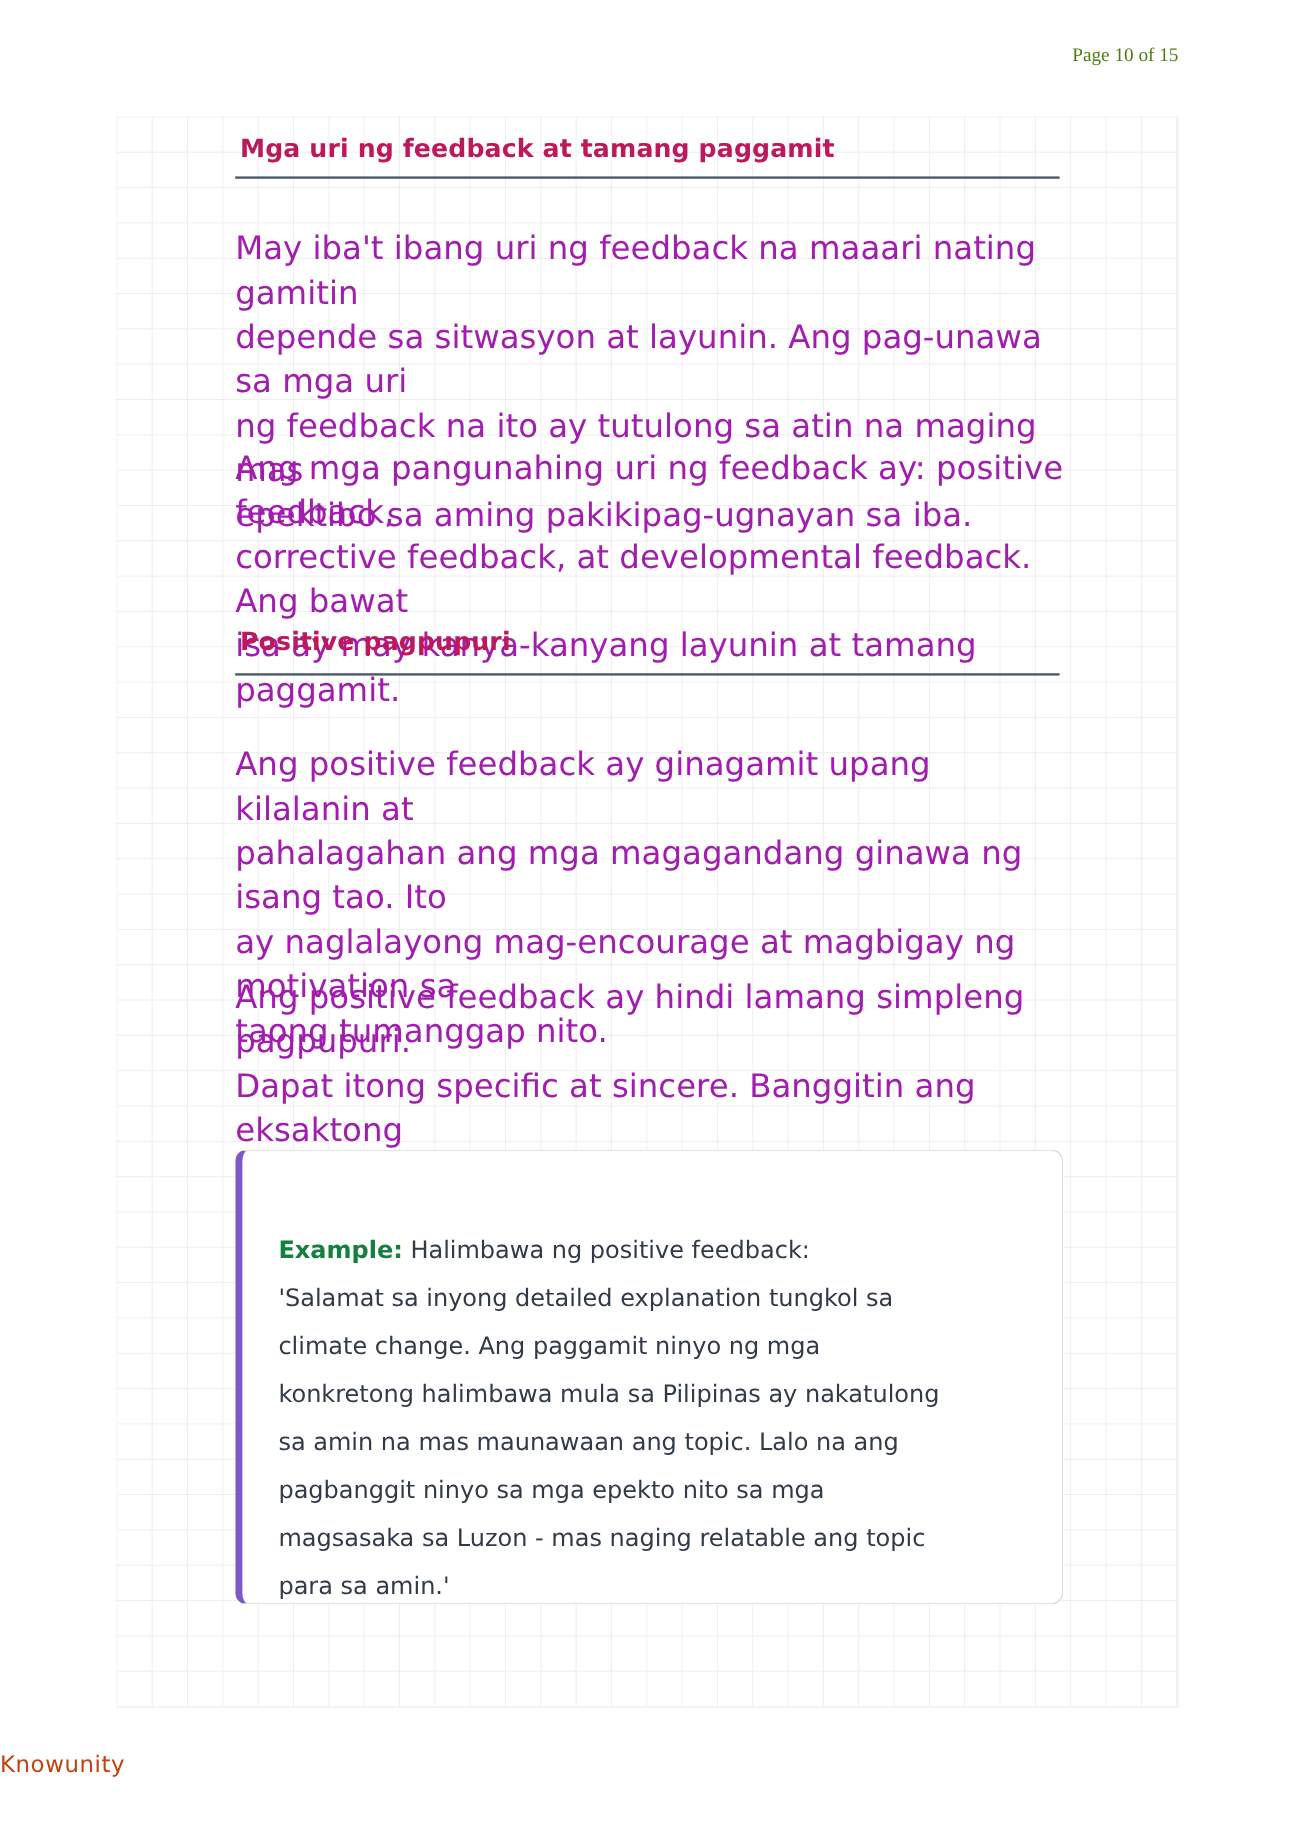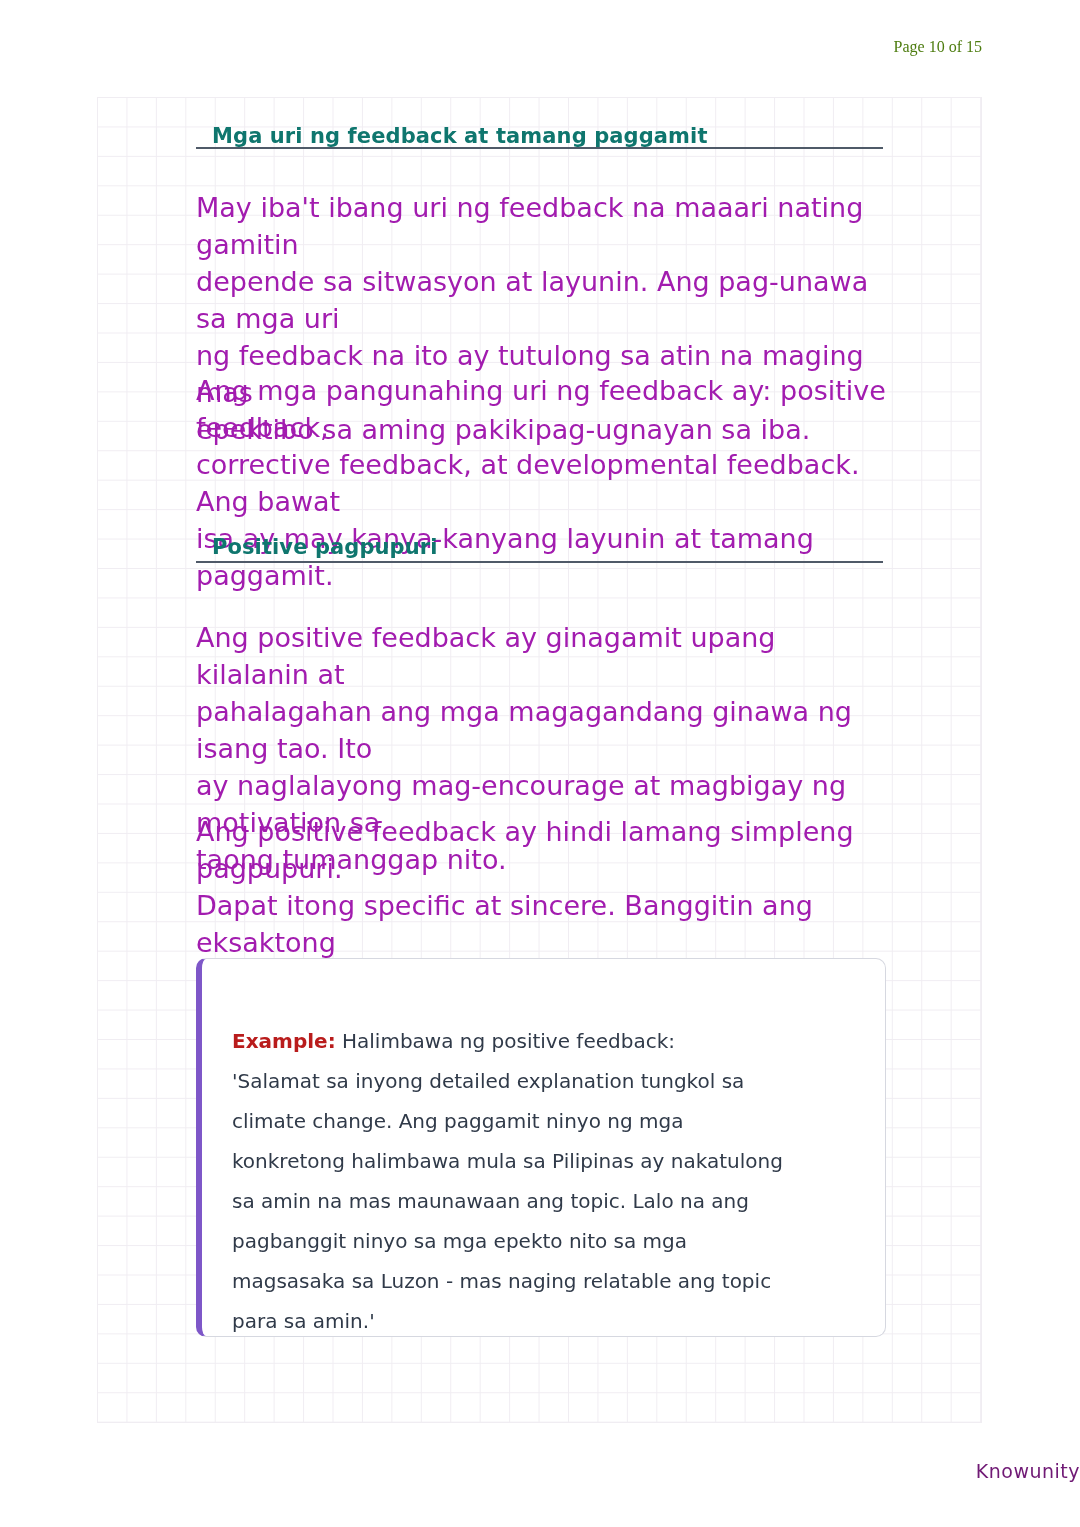--- a/index.html
+++ b/index.html
@@ -28,25 +28,25 @@
     position: absolute;
     top: 38px; right: 98px;
     font-family: "Liberation Serif", serif;
     font-size: 16px;
     color: #4d7c0f;
   }
 
   .content-block { position: absolute; left: 196px; width: 690px; }
 
   h3.doc-heading {
-    margin: 16px;
+    margin: 4px;
     font-size: 21px;
     line-height: 28px;
     font-weight: bold;
-    color: #0f766e;
+    color: #be185d;
     letter-spacing: 0.1px;
   }
   .heading-rule {
     position: absolute; left: 196px; width: 687px; height: 2px;
     background: #4f5a68;
   }
   p.doc-para {
     margin: 0;
     font-size: 27px;
     line-height: 37px;
@@ -64,30 +64,30 @@
     border-left: 6px solid #7e57c8;
     border-radius: 10px;
     padding: 22px 30px 0 30px;
   }
   .example-text {
     font-size: 20px;
     line-height: 40px;
     color: #303a49;
     white-space: pre-line;
   }
-  .example-label { font-weight: bold; color: #b91c1c; }
+  .example-label { font-weight: bold; color: #15803d; }
 
   .footer-brand {
     position: absolute;
     top: 1460px; left: 0;
     width: 100%;
-    text-align: right;
+    text-align: left;
     font-size: 19px;
     letter-spacing: 0.5px;
-    color: #701a75;
+    color: #c2410c;
   }
 </style>
 </head>
 <body>
 
 <div class="sheet"></div>
 
 <div class="page-indicator">Page 10 of 15</div>
 
 <h3 class="doc-heading content-block" style="top:106px;">Mga uri ng feedback at tamang paggamit</h3>

